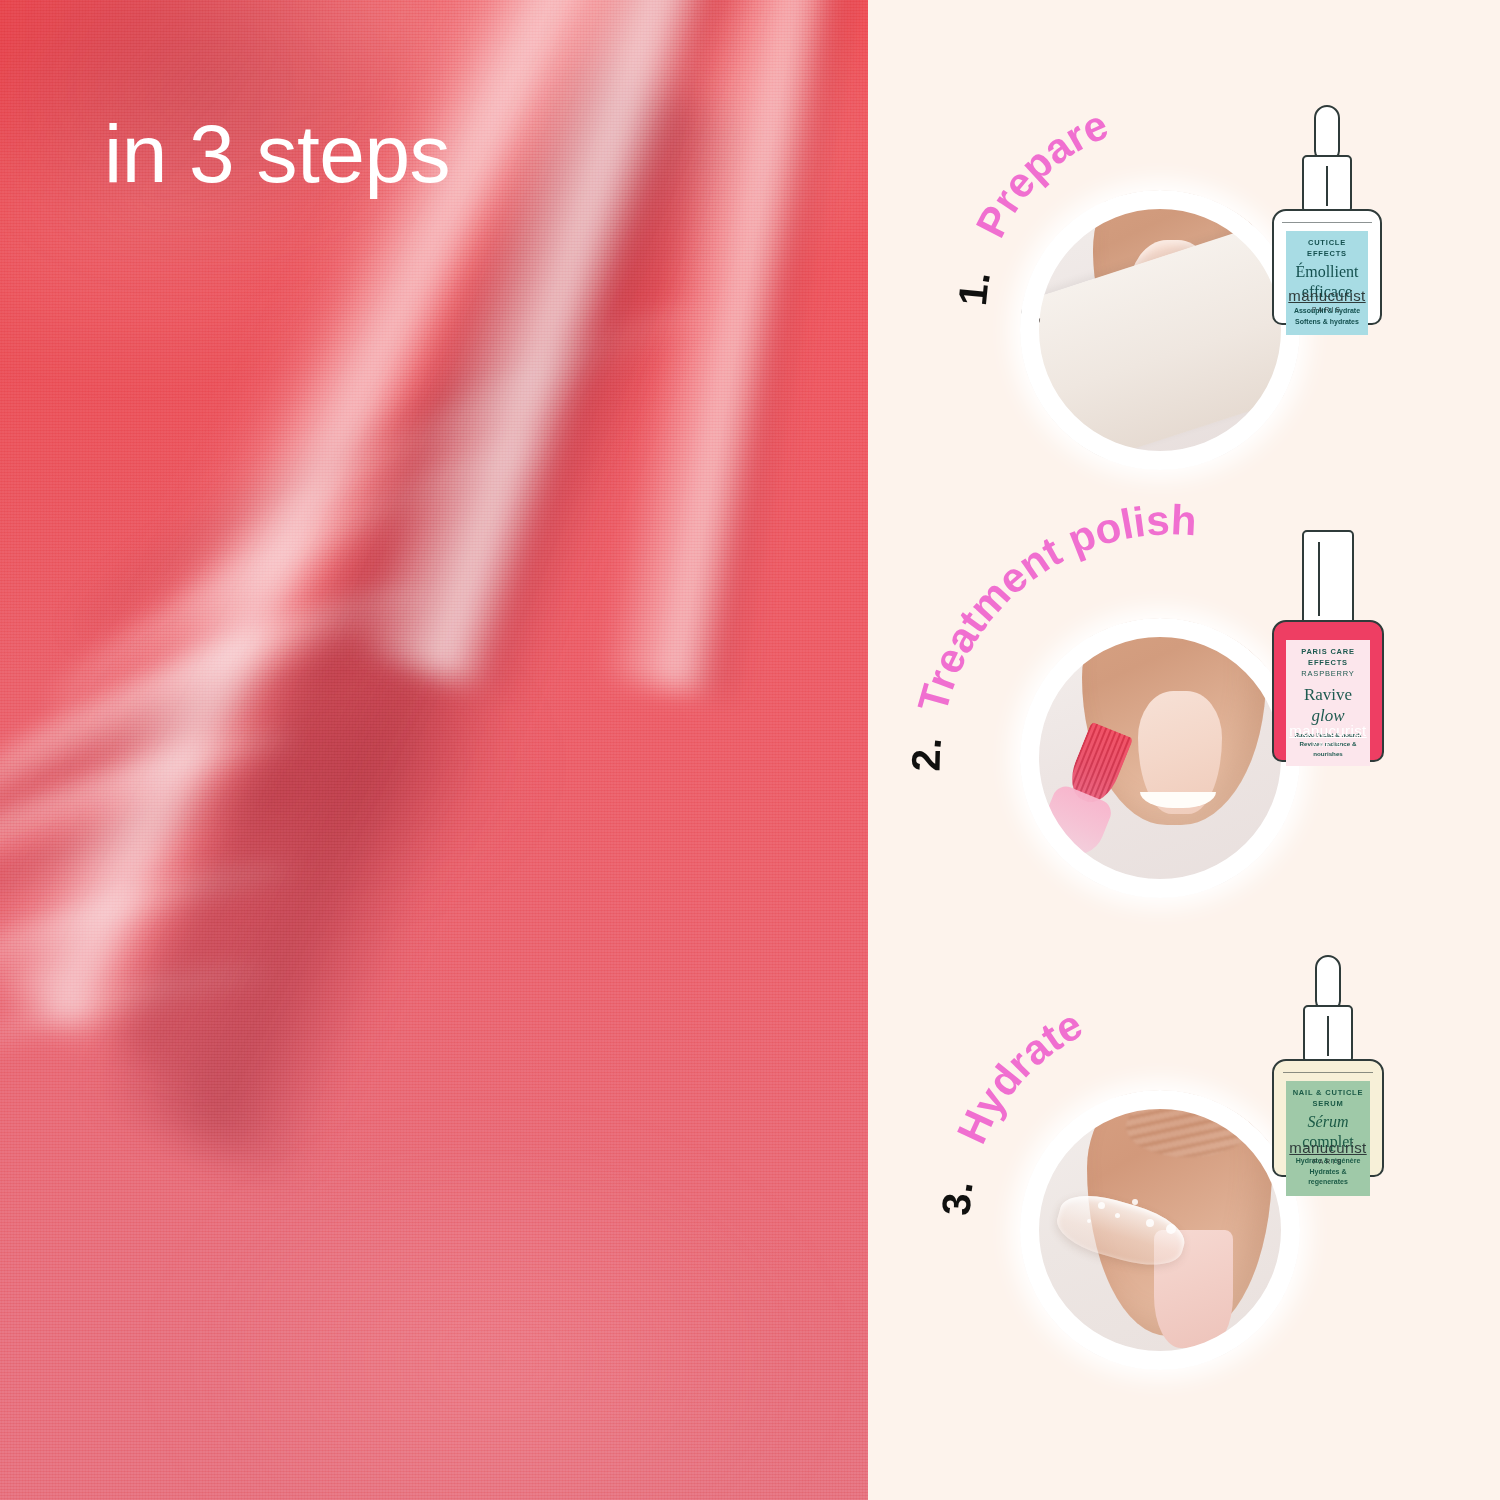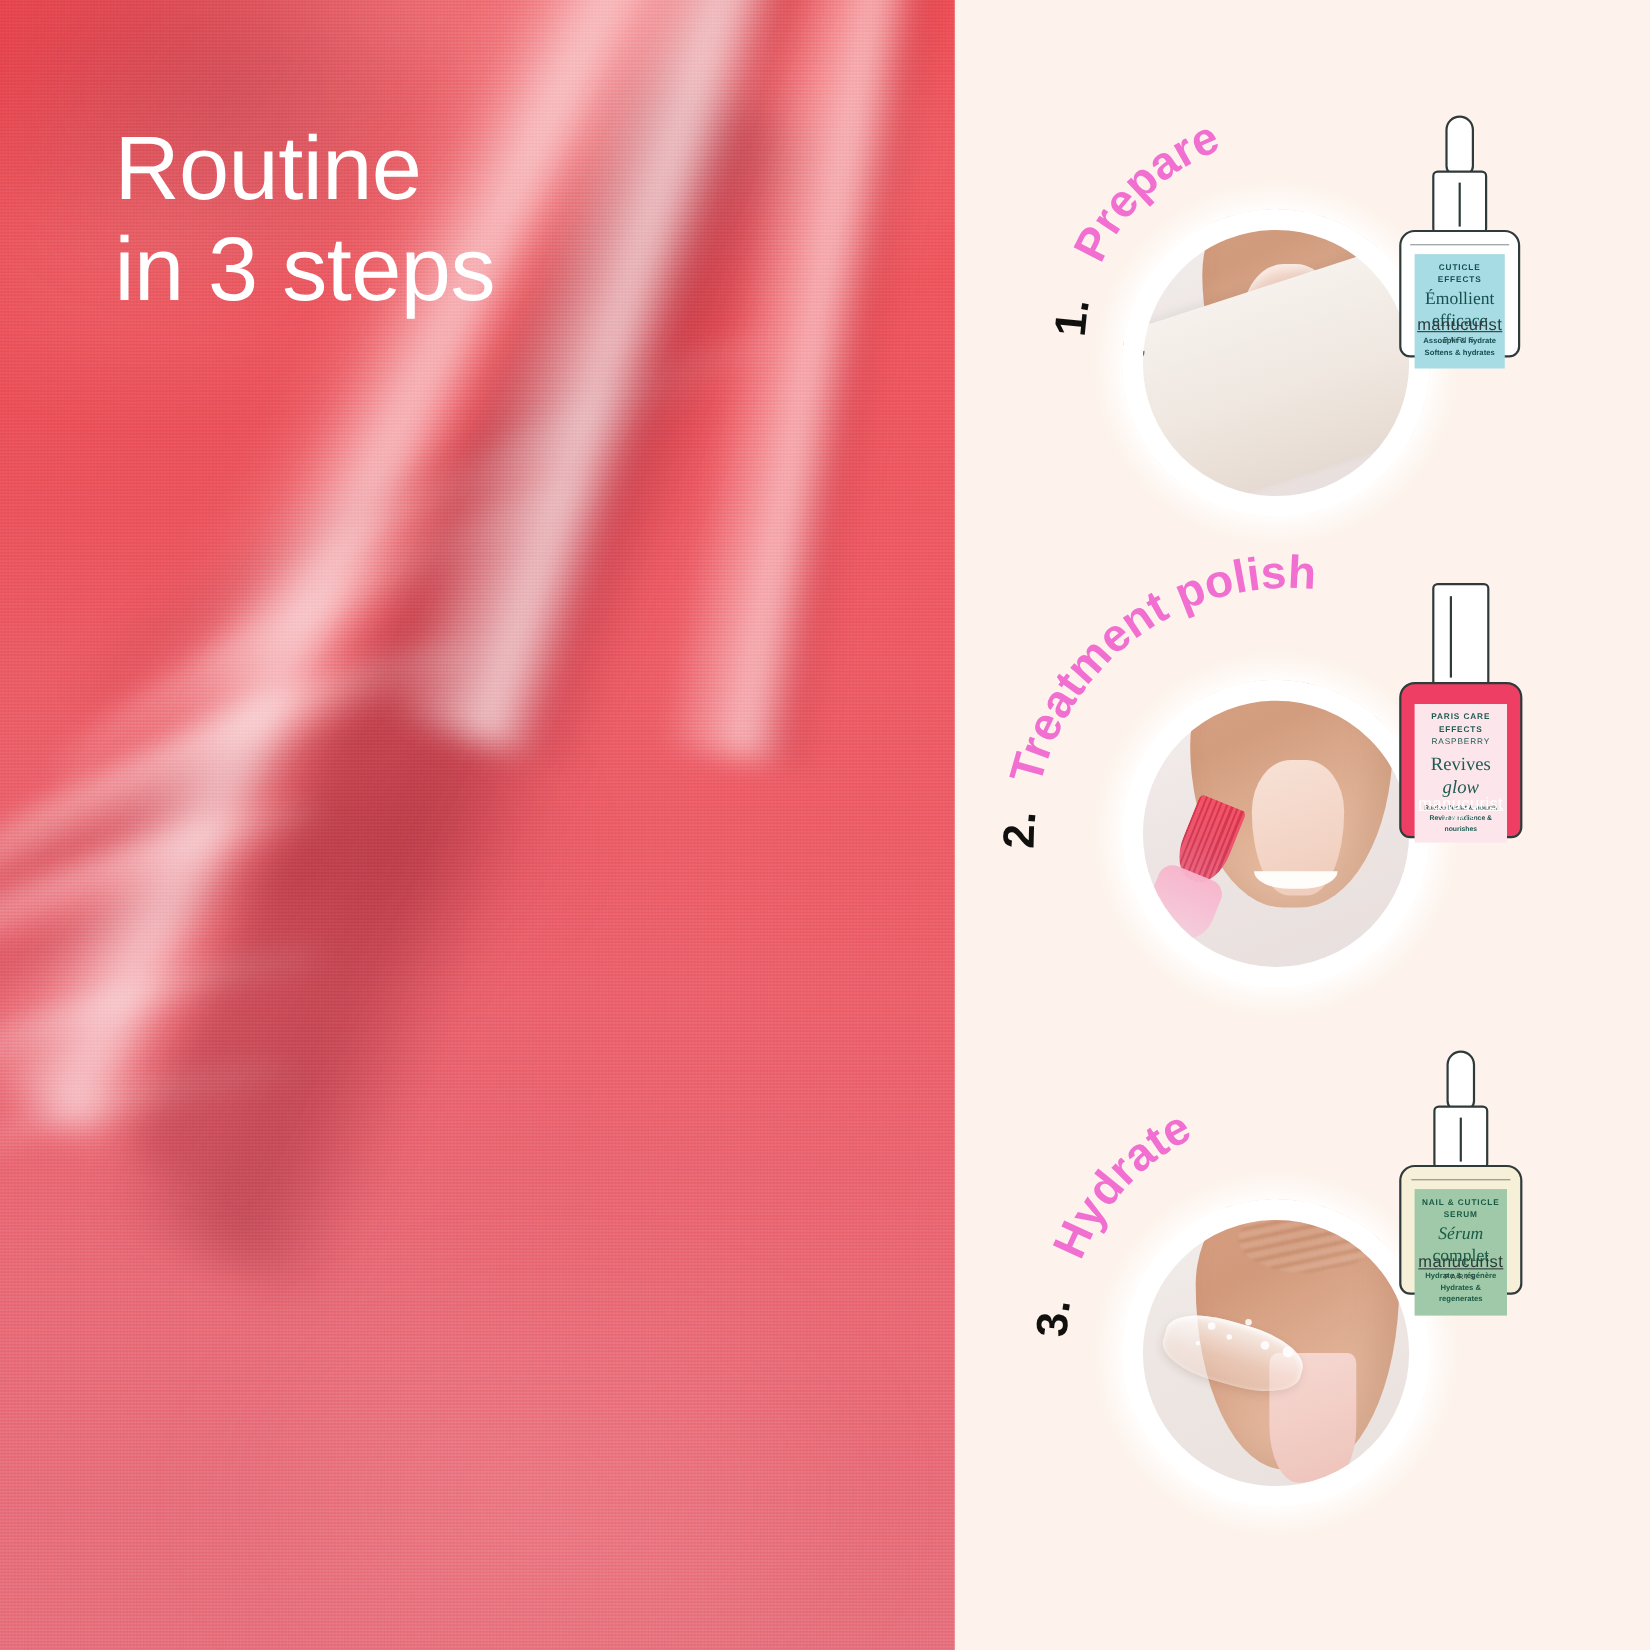--- a/index.html
+++ b/index.html
@@ -334,21 +334,20 @@
 
     <div class="valley-a"></div>
     <div class="fold-a"></div>
     <div class="fold-b"></div>
     <div class="fold-c"></div>
 
     <div class="light-bl"></div>
     <div class="grain"></div>
 
     <div class="headline">
-      <span class="l1">Routine</span>
       <span class="l2">in 3 steps</span>
     </div>
   </div>
 
   <div class="right-panel">
 
     <div class="step" style="top:0;">
 
       <div class="photo-circle" style="left:152px;top:190px;width:280px;height:280px;">
         <div class="photo-inner" style="inset:0;">
@@ -425,21 +424,21 @@
           </text>
         </svg>
       </div>
 
       <div class="bottle" style="left:404px;top:30px;width:112px;height:232px;">
         <div class="polish-cap" style="top:0;"></div>
         <div class="body" style="top:90px;height:142px;background:#EE3E63;">
           <div class="label" style="top:18px;background:#FCE6EC;color:#1E5A50;">
             <div class="lab-kicker">PARIS CARE EFFECTS</div>
             <div class="lab-kicker" style="font-weight:400;">RASPBERRY</div>
-            <div class="lab-name" style="font-size:17px;margin-top:6px;">Revives</div>
+            <div class="lab-name" style="font-size:17px;margin-top:6px;">Ravive</div>
             <div class="lab-name" style="font-size:17px;font-style:italic;">glow</div>
             <div class="lab-sub" style="font-size:6.2px;">Ravive l'éclat &amp; nourrit</div>
             <div class="lab-sub" style="font-size:6.2px;margin-top:0;">Revives radiance &amp; nourishes</div>
           </div>
           <div class="brand" style="bottom:12px;">
             <div class="brand-name" style="color:#FFFFFF;">manucurist</div>
             <div class="brand-city" style="color:#FFFFFF;">PARIS</div>
           </div>
         </div>
       </div>

